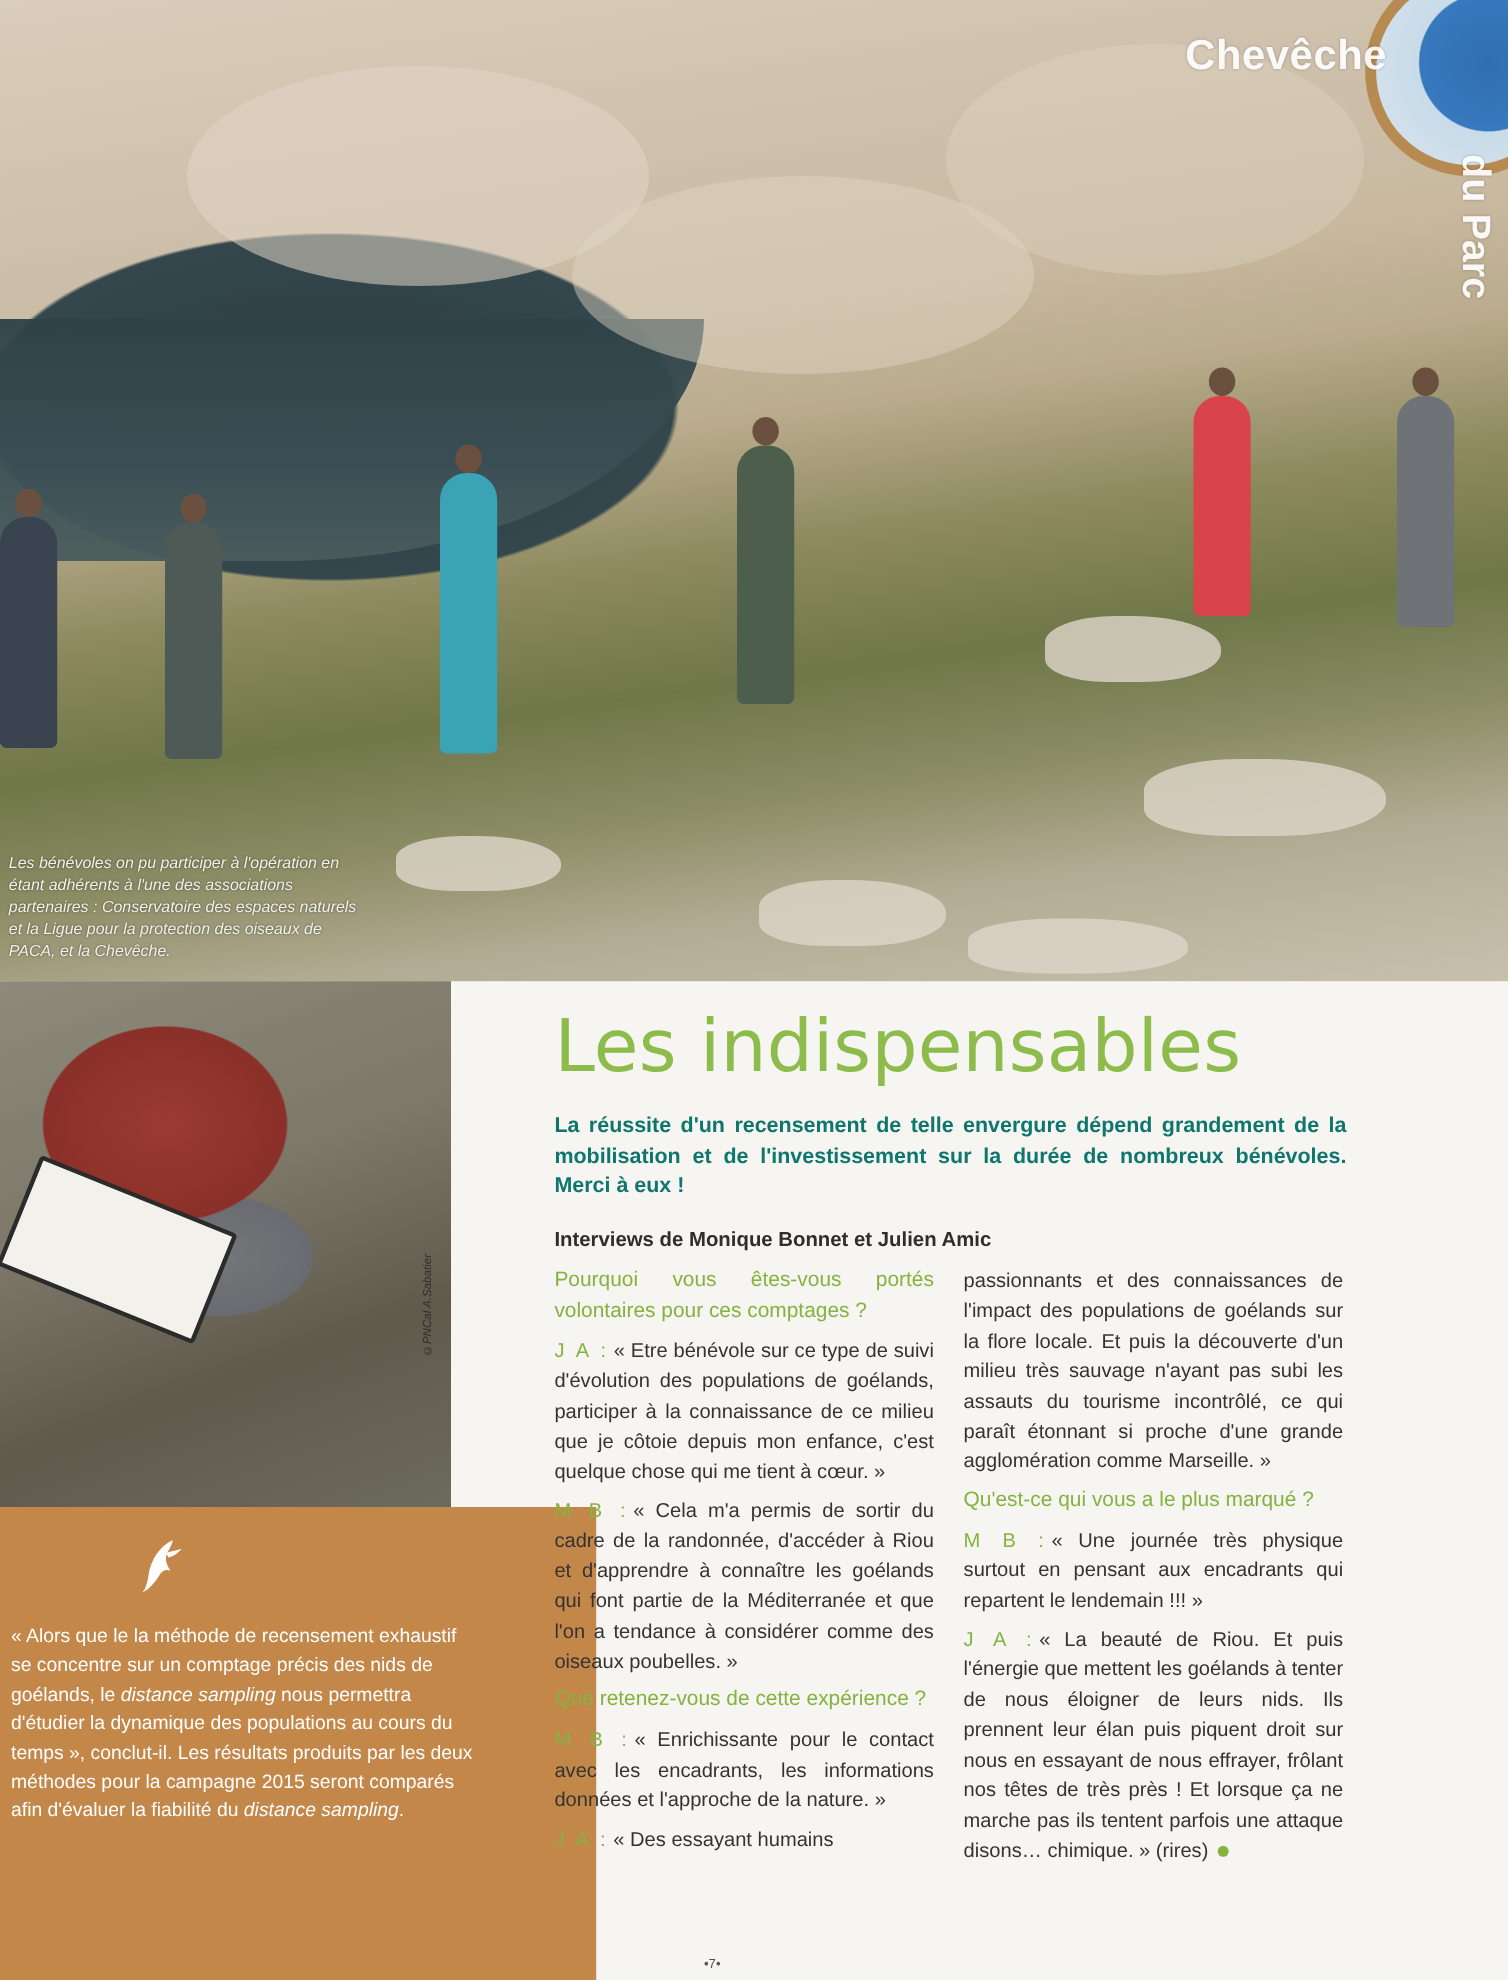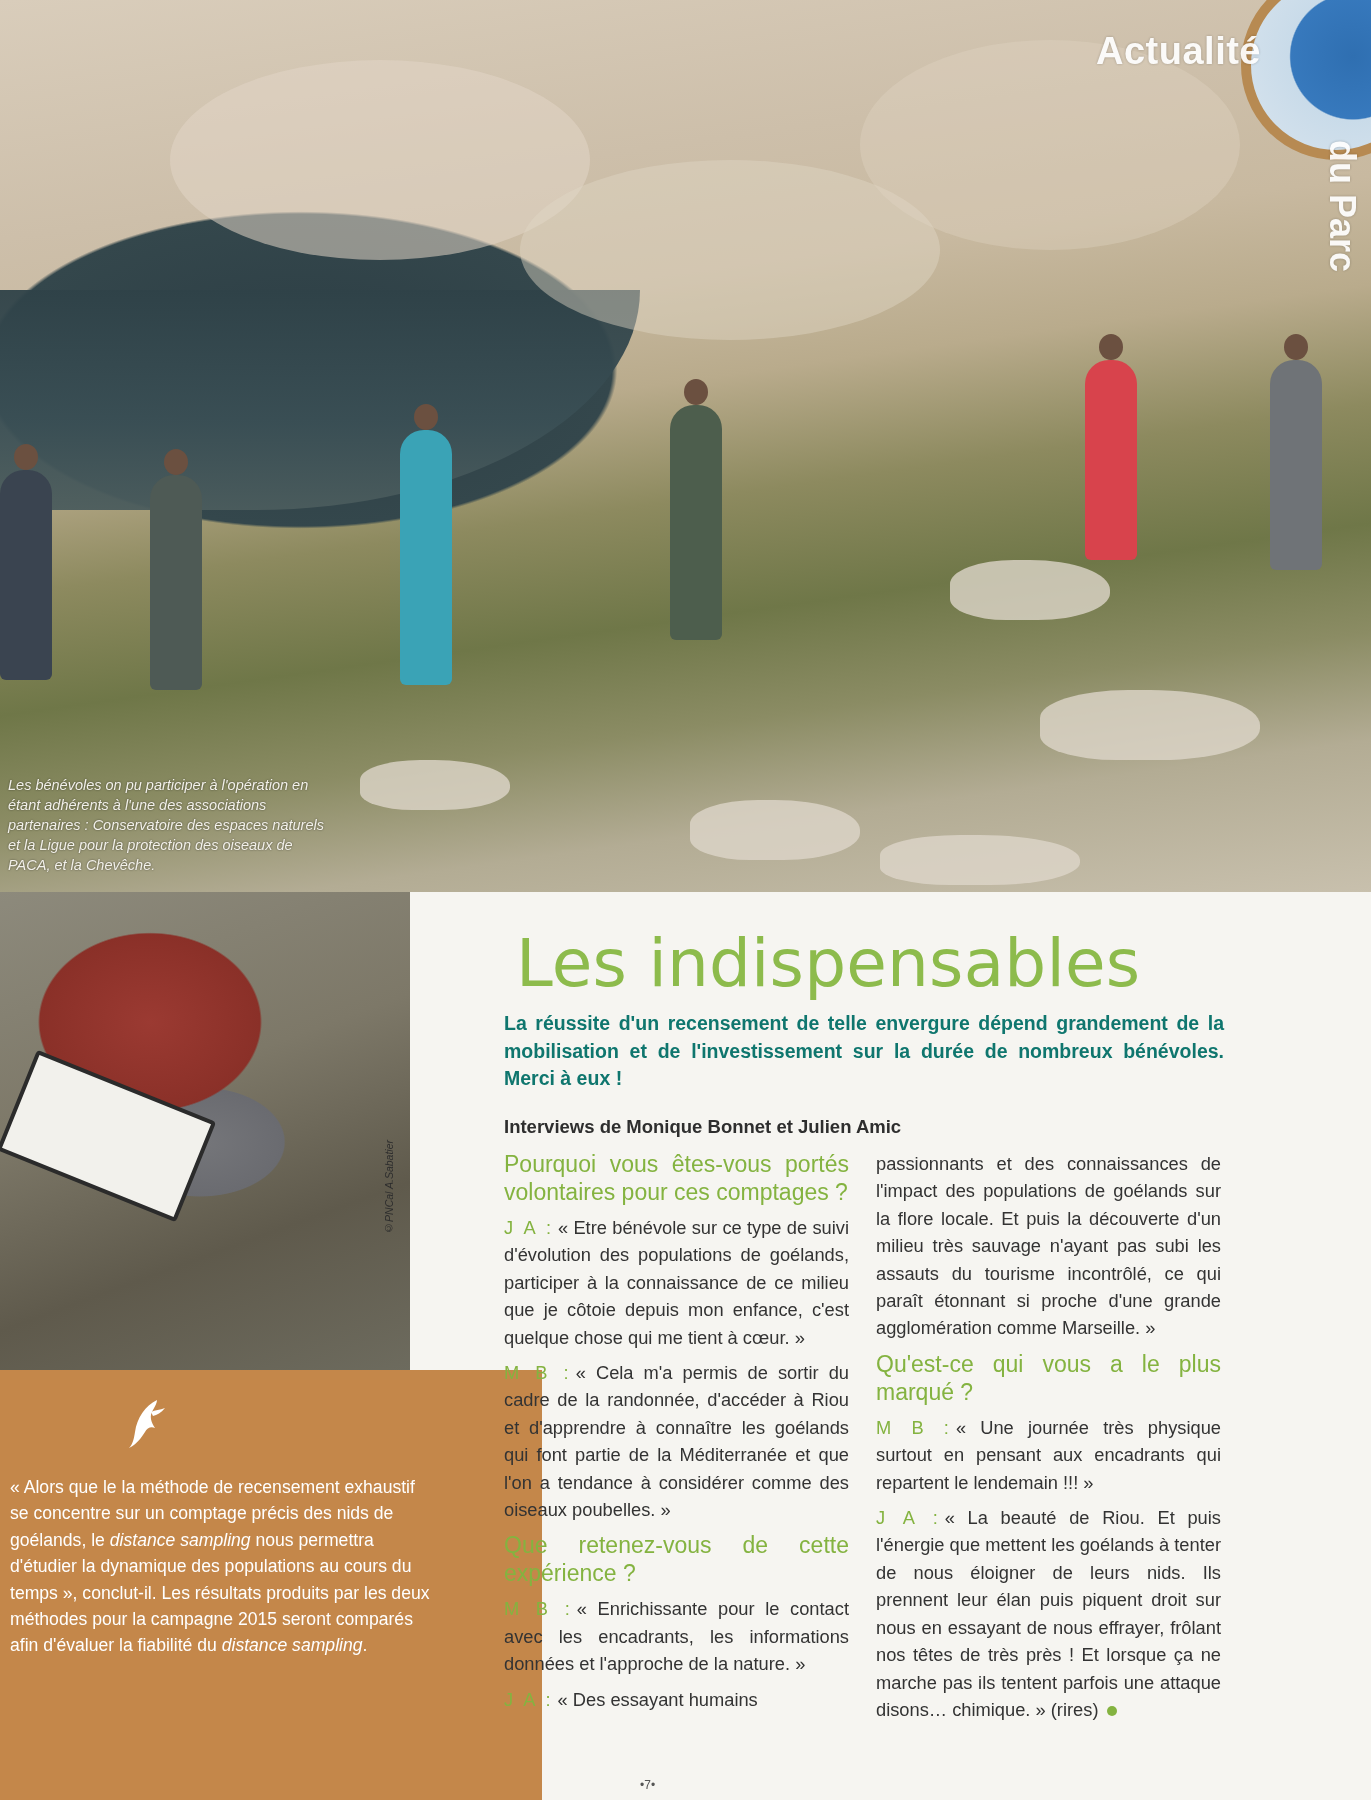--- a/index.html
+++ b/index.html
@@ -104,21 +104,21 @@
     position: absolute; left: 504px; top: 1116px;
     color: #2e2e2e; font-size: 18.5px; font-weight: bold; white-space: nowrap; text-align: center;
   }
   .col {
     position: absolute; top: 1150px; width: 345px;
     color: #333; font-size: 18.3px; line-height: 27.4px; text-align: justify;
   }
   .col.left { left: 504px; }
   .col.right { left: 876px; }
   .col p { margin: 0 0 8px 0; }
-  .col .q { color: #84b340; font-weight: normal; font-size: 23px; line-height: 28px; margin: 0 0 8px 0; text-align: justify; }
+  .col .q { color: #84b340; font-weight: normal; font-size: 19px; line-height: 28px; margin: 0 0 8px 0; text-align: justify; }
   .col .sp { color: #84b340; letter-spacing: 3px; margin-right: 4px; }
   .end-dot {
     display: inline-block; width: 10px; height: 10px; border-radius: 50%; background: #84b340;
     margin-left: 8px; vertical-align: middle;
   }
   .page-number {
     position: absolute; left: 640px; top: 1778px; color: #555; font-size: 12px;
   }
 </style>
 </head>
@@ -137,41 +137,41 @@
 
   <div class="hiker" style="left:0px;top:470px;height:210px;background:#3a4450;"></div>
   <div class="hiker" style="left:150px;top:475px;height:215px;background:#4e5a55;"></div>
   <div class="hiker" style="left:400px;top:430px;height:255px;background:#3aa3b6;"></div>
   <div class="hiker" style="left:670px;top:405px;height:235px;background:#4d5e4d;"></div>
   <div class="hiker" style="left:1085px;top:360px;height:200px;background:#d8434c;"></div>
   <div class="hiker" style="left:1270px;top:360px;height:210px;background:#6f7377;"></div>
 
   <div class="section-tab">
     <div class="ring"></div>
-    <div class="actualite">Actualité</div>
+    <div class="actualite">Chevêche</div>
     <div class="du-parc">du Parc</div>
   </div>
 
   <div class="top-caption">Les bénévoles on pu participer à l'opération en étant adhérents à l'une des associations partenaires : Conservatoire des espaces naturels et la Ligue pour la protection des oiseaux de PACA, et la Chevêche.</div>
 </div>
 
 <div class="side-photo">
   <div class="clipboard"></div>
   <div class="credit">©PNCal A.Sabatier</div>
 </div>
 
 <div class="quote-box">
   <svg class="bird" viewBox="0 0 40 52">
     <path d="M30 2 C18 8 10 20 8 34 C7 40 6 46 2 50 C10 46 14 40 18 34 C20 30 24 28 28 30 C24 24 22 18 26 12 C28 8 30 5 30 2 Z" fill="#ffffff"></path>
     <path d="M24 14 C28 12 33 12 38 10 C34 15 30 17 26 18 Z" fill="#ffffff"></path>
   </svg>
   <div class="quote"><span>« Alors que le la méthode de recensement exhaustif se concentre sur un comptage précis des nids de goélands, le </span><i>distance sampling</i><span> nous permettra d'étudier la dynamique des populations au cours du temps », conclut-il. Les résultats produits par les deux méthodes pour la campagne 2015 seront comparés afin d'évaluer la fiabilité du </span><i>distance sampling</i><span>.</span></div>
 </div>
 
-<h1 class="headline" style="margin:12px;font-weight:normal;">Les indispensables</h1>
+<h1 class="headline" style="margin:0;font-weight:normal;">Les indispensables</h1>
 <div class="standfirst">La réussite d'un recensement de telle envergure dépend grandement de la mobilisation et de l'investissement sur la durée de nombreux bénévoles. Merci à eux !</div>
 <div class="byline">Interviews de Monique Bonnet et Julien Amic</div>
 
 <div class="col left">
   <p class="q">Pourquoi vous êtes-vous portés volontaires pour ces comptages ?</p>
   <p><span class="sp">J A :</span><span>« Etre bénévole sur ce type de suivi d'évolution des populations de goélands, participer à la connaissance de ce milieu que je côtoie depuis mon enfance, c'est quelque chose qui me tient à cœur. »</span></p>
   <p><span class="sp">M B :</span><span>« Cela m'a permis de sortir du cadre de la randonnée, d'accéder à Riou et d'apprendre à connaître les goélands qui font partie de la Méditerranée et que l'on a tendance à considérer comme des oiseaux poubelles. »</span></p>
   <p class="q">Que retenez-vous de cette expérience ?</p>
   <p><span class="sp">M B :</span><span>« Enrichissante pour le contact avec les encadrants, les informations données et l'approche de la nature. »</span></p>
   <p><span class="sp">J A :</span><span>« Des essayant humains</span></p>

